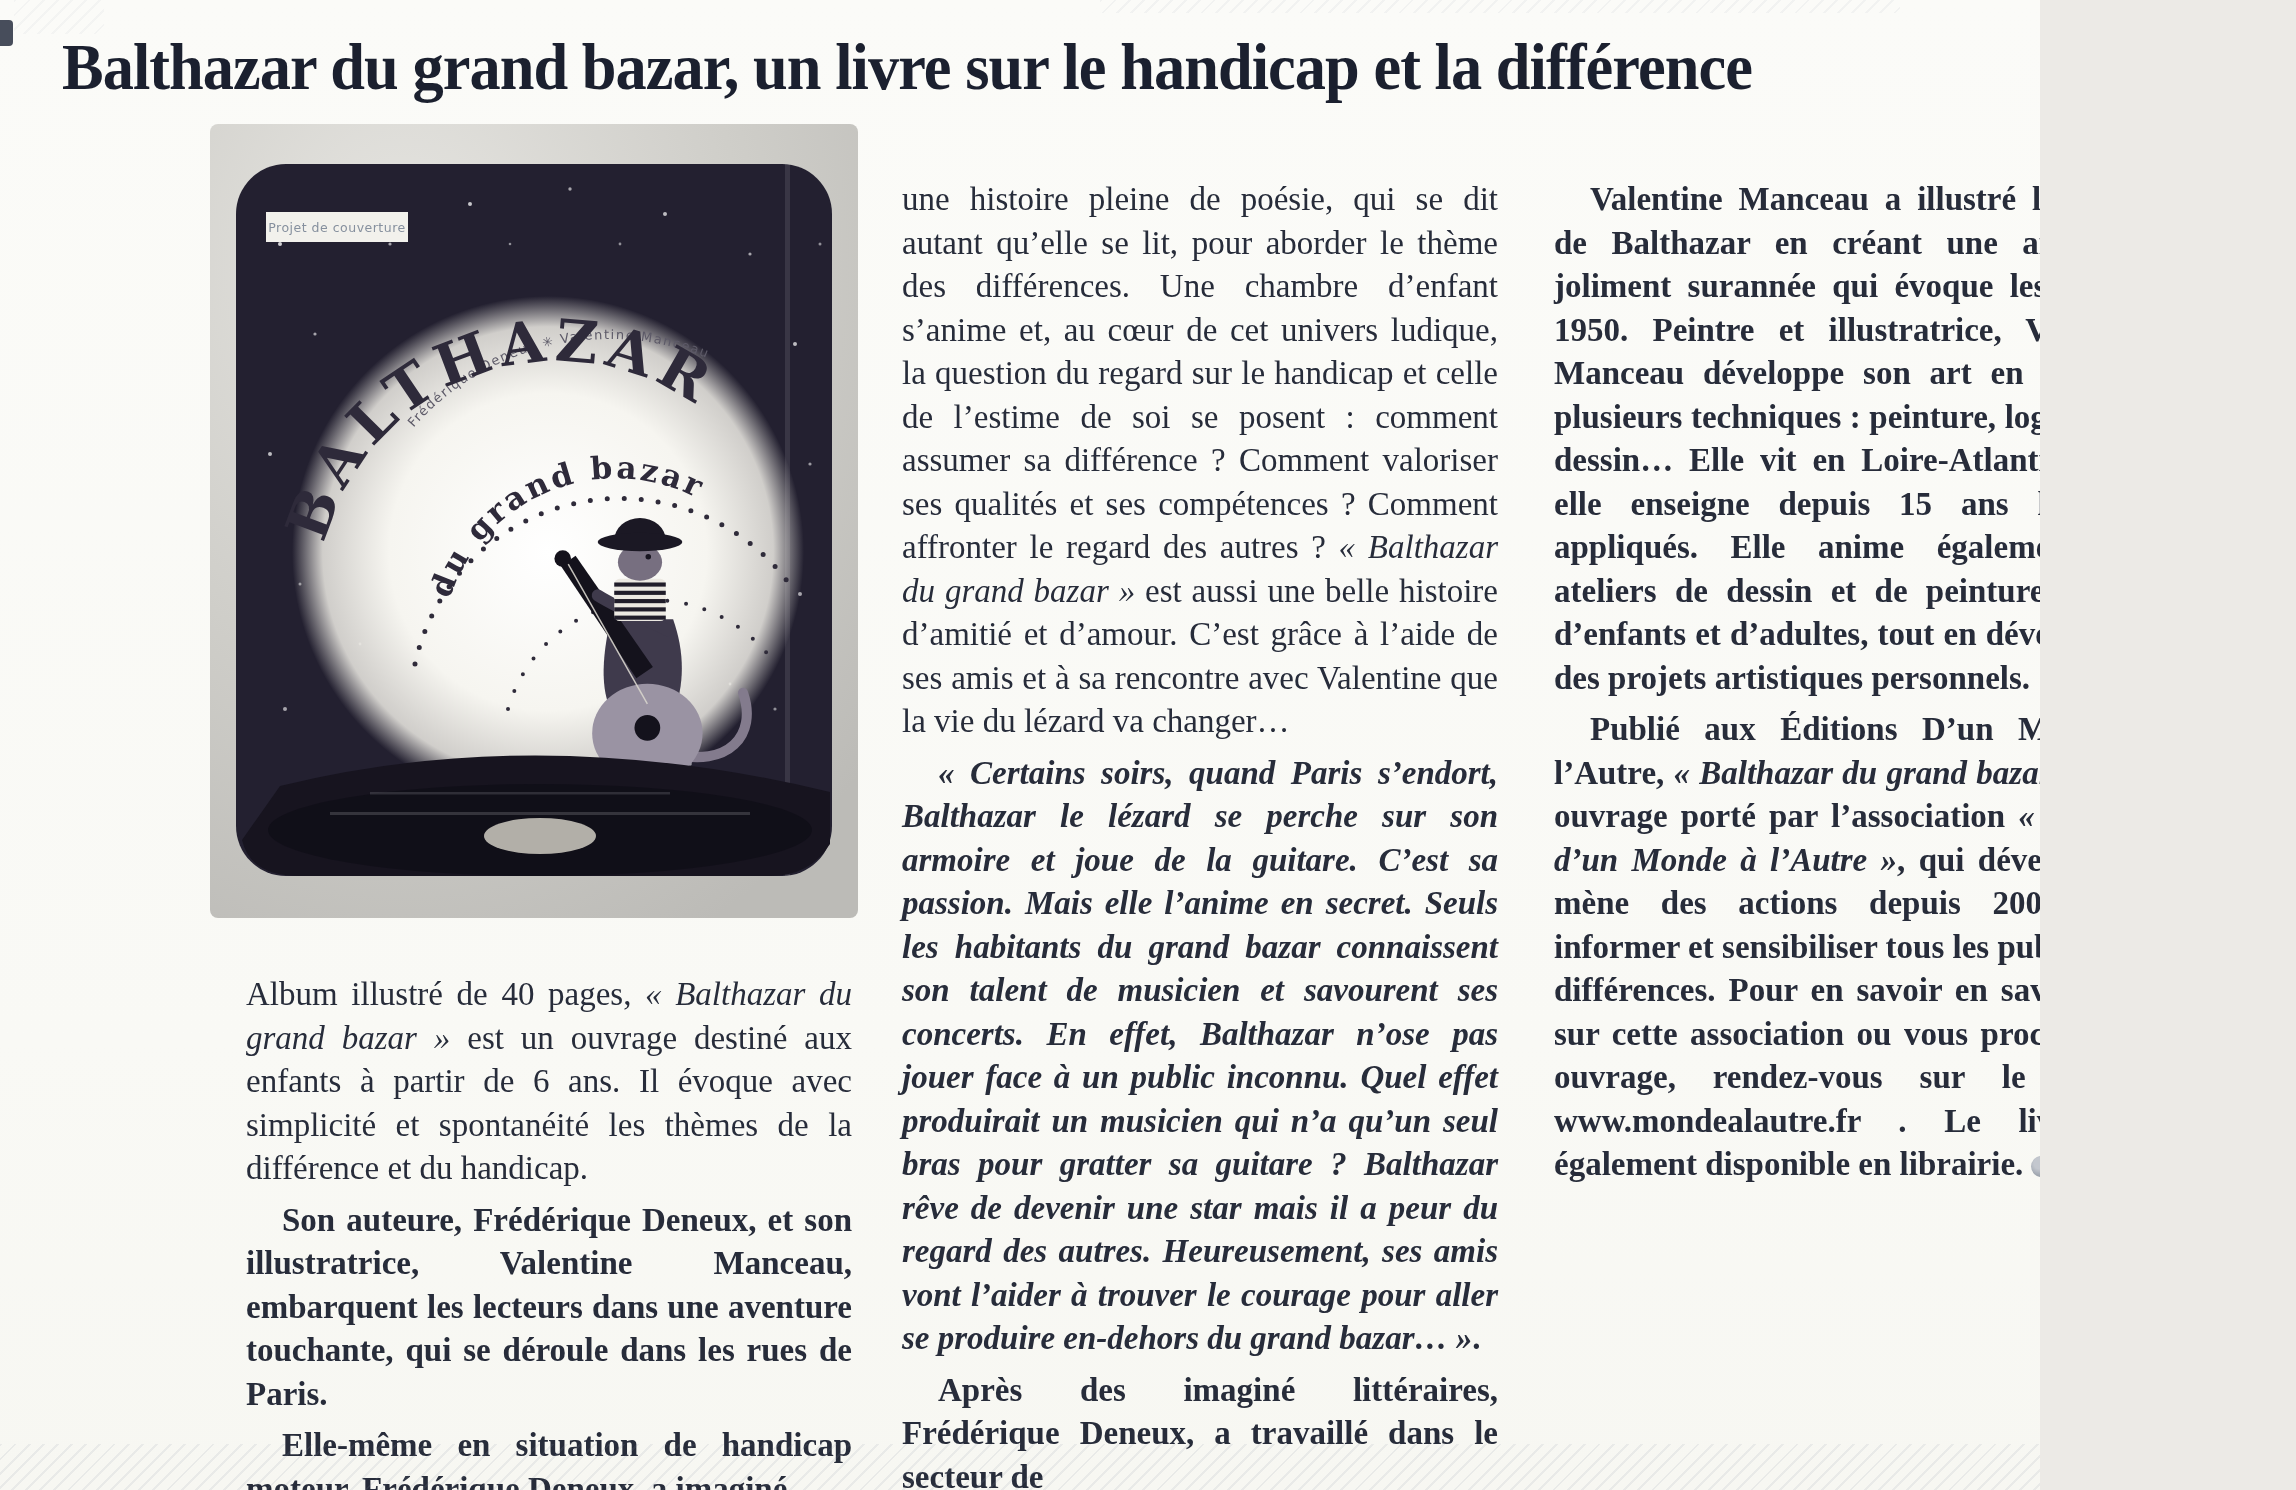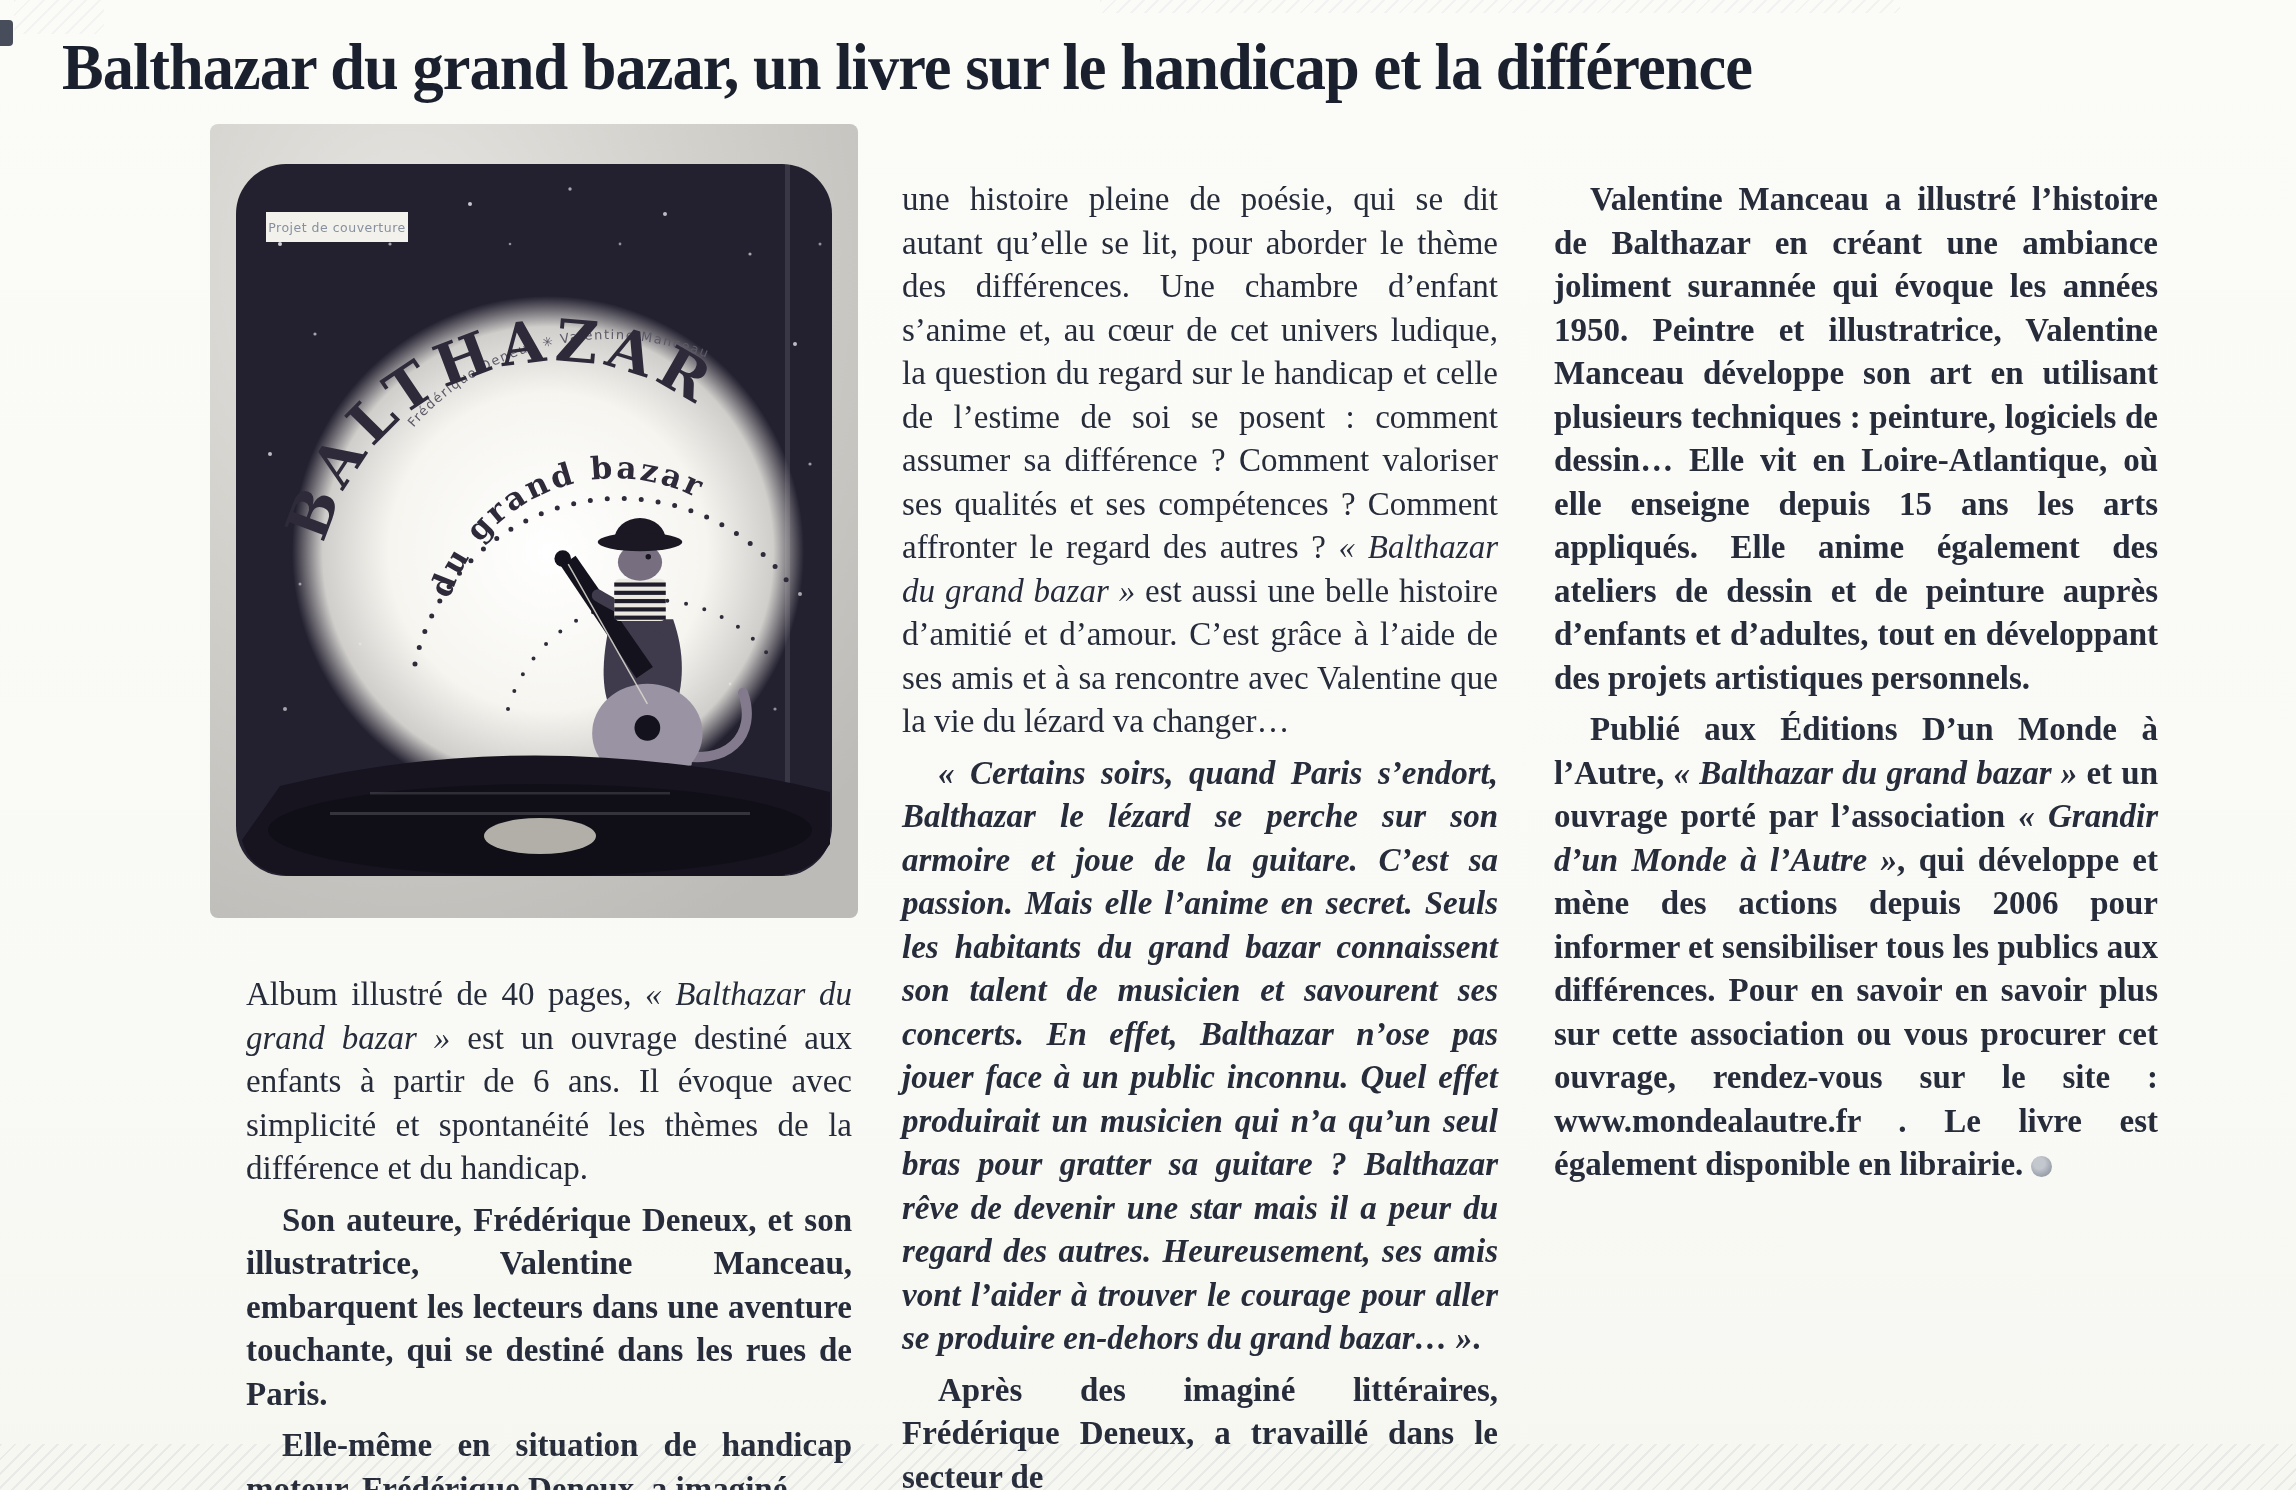--- a/index.html
+++ b/index.html
@@ -1,17 +1,17 @@
 <!DOCTYPE html>
 <html lang="fr"><head>
 <meta charset="utf-8">
 <style>
   html,body{margin:0;padding:0;background:#eceae6;}
   .page{
-    position:relative;width:2296px;height:1490px;overflow:hidden;
+    position:relative;width:2040px;height:1490px;overflow:hidden;
     background:linear-gradient(180deg,#fbfbf8 0%,#f9f9f5 70%,#f7f7f2 100%);
     font-family:"Liberation Serif",serif;color:#272c3a;
   }
   h1.title{
     position:absolute;left:62px;top:30px;margin:0;
     font-size:65px;font-weight:700;letter-spacing:-1px;white-space:nowrap;
     transform:scaleX(.96);transform-origin:left top;color:#1b202f;
   }
   .col{position:absolute;font-size:33px;line-height:43.5px;text-align:justify;}
   #col1{left:238px;top:965px;width:622px;}
@@ -158,21 +158,21 @@
 
       <g>
         <rect x="56" y="88" width="142" height="30" fill="#f2f1ec"></rect>
         <text x="127" y="108" text-anchor="middle" class="cover-label-text">Projet de couverture</text>
       </g>
     </svg>
   </figure>
 
   <div class="col" id="col1">
     <p class="p"><span>Album illustré de 40 pages, </span><i>«&nbsp;Balthazar du grand bazar&nbsp;»</i><span> est un ouvrage destiné aux enfants à partir de 6 ans. Il évoque avec simplicité et spontanéité les thèmes de la différence et du handicap.</span></p>
-    <p class="p indent">Son auteure, Frédérique Deneux, et son illustratrice, Valentine Manceau, embarquent les lecteurs dans une aventure touchante, qui se destiné dans les rues de Paris.</p>
+    <p class="p indent">Son auteure, Frédérique Deneux, et son illustratrice, Valentine Manceau, embarquent les lecteurs dans une aventure touchante, qui se déroule dans les rues de Paris.</p>
     <p class="p indent">Elle-même en situation de handicap moteur, Frédérique Deneux, a imaginé</p>
   </div>
 
   <div class="col" id="col2">
     <p class="p"><span>une histoire pleine de poésie, qui se dit autant qu’elle se lit, pour aborder le thème des différences. Une chambre d’enfant s’anime et, au cœur de cet univers ludique, la question du regard sur le handicap et celle de l’estime de soi se posent&nbsp;: comment assumer sa différence&nbsp;? Comment valoriser ses qualités et ses compétences&nbsp;? Comment affronter le regard des autres&nbsp;? </span><i>«&nbsp;Balthazar du grand bazar&nbsp;»</i><span> est aussi une belle histoire d’amitié et d’amour. C’est grâce à l’aide de ses amis et à sa rencontre avec Valentine que la vie du lézard va changer…</span></p>
     <p class="p indent"><i>«&nbsp;Certains soirs, quand Paris s’endort, Balthazar le lézard se perche sur son armoire et joue de la guitare. C’est sa passion. Mais elle l’anime en secret. Seuls les habitants du grand bazar connaissent son talent de musicien et savourent ses concerts. En effet, Balthazar n’ose pas jouer face à un public inconnu. Quel effet produirait un musicien qui n’a qu’un seul bras pour gratter sa guitare&nbsp;? Balthazar rêve de devenir une star mais il a peur du regard des autres. Heureusement, ses amis vont l’aider à trouver le courage pour aller se produire en-dehors du grand bazar…&nbsp;»</i><span>.</span></p>
     <p class="p indent">Après des imaginé littéraires, Frédérique Deneux, a travaillé dans le secteur de</p>
   </div>
 
   <div class="col" id="col3">

